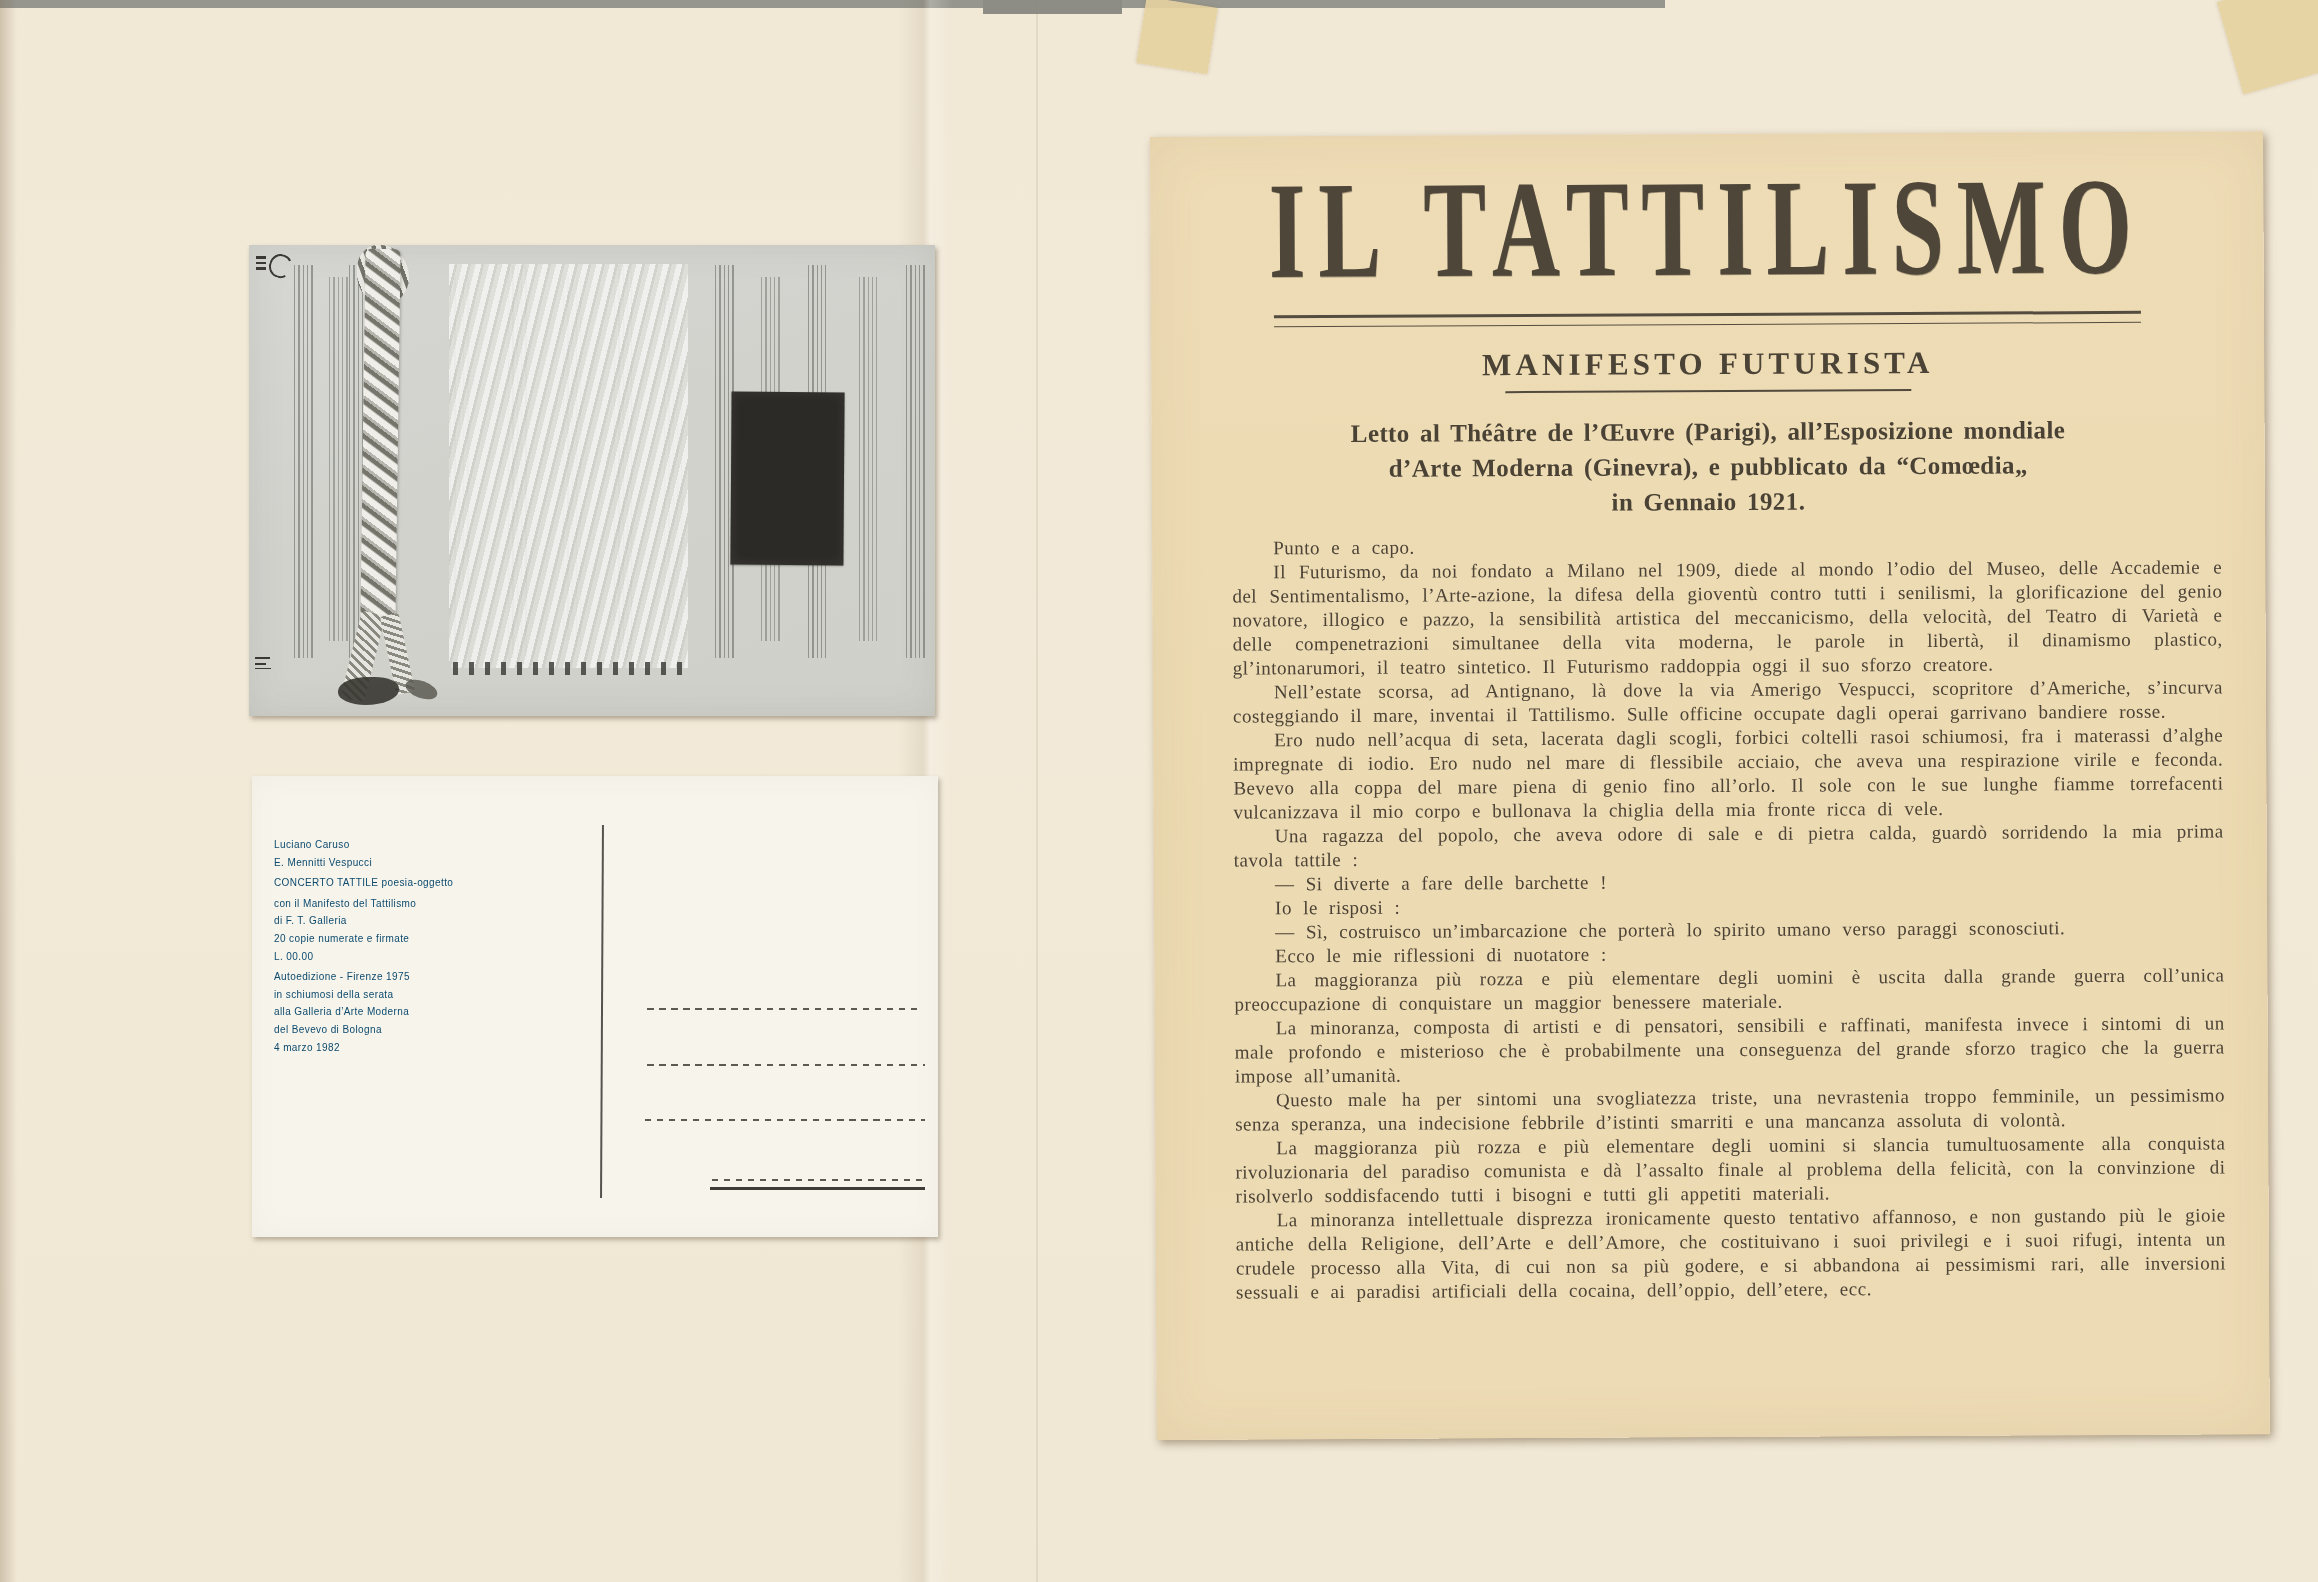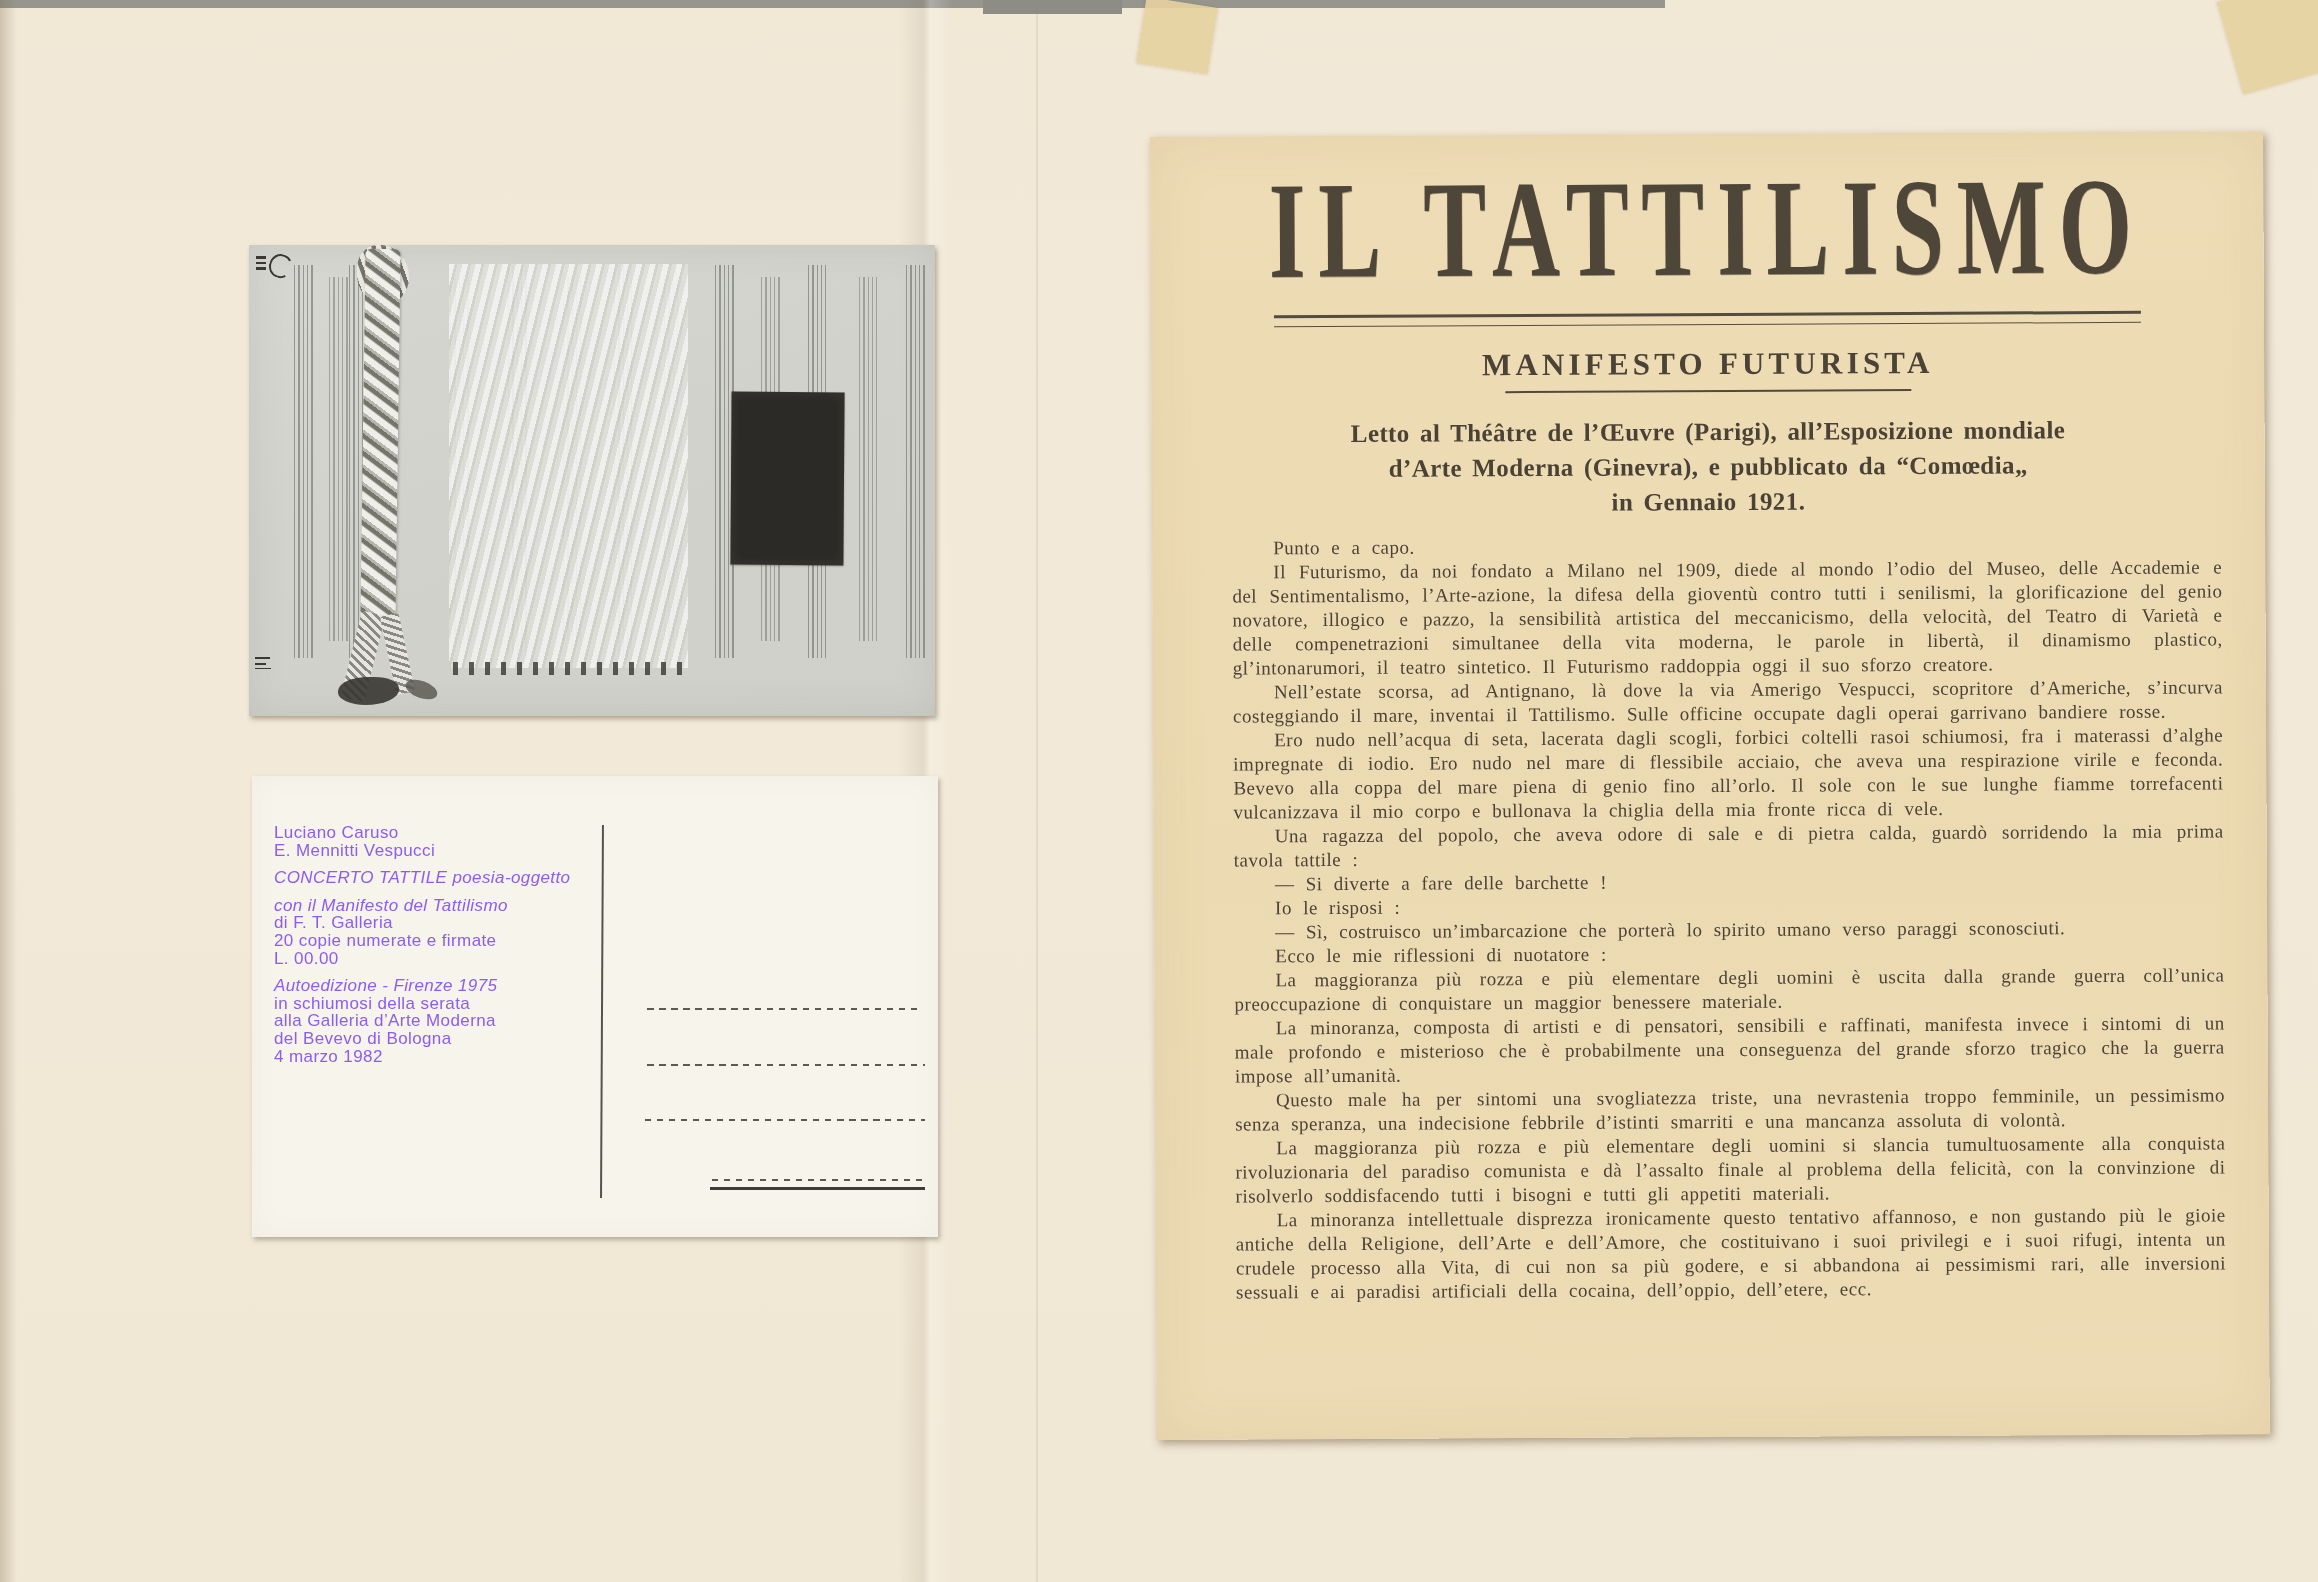--- a/index.html
+++ b/index.html
@@ -44,24 +44,24 @@
   .stamp .bar{position:absolute;left:0;top:1.9px;width:9.3px;height:16.7px;
         background:repeating-linear-gradient(to bottom,#3a3933 0 2.8px,rgba(0,0,0,0) 2.8px 5.6px);}
   .stamp .hook{position:absolute;left:13px;top:0;width:18.6px;height:20.4px;border:2.8px solid #3a3933;border-right-color:rgba(0,0,0,0);border-radius:50%;transform:rotate(18deg);}
   .plate{position:absolute;left:5.6px;top:412px;width:18.6px;height:15px;}
   .plate i{position:absolute;left:0;width:15px;height:2.3px;background:#3a3933;display:block;}
   .plate i.l1{top:0;} .plate i.l2{top:5.6px;width:11px;} .plate i.l3{top:11px;width:16.7px;height:1.4px;}
 
   
   .postcard{position:absolute;left:252px;top:776px;width:686px;height:461px;background:#f7f4ec;
         box-shadow:1.9px 2.8px 4.6px rgba(100,85,60,.40), inset 0 0 28px rgba(120,110,90,.05);}
-  .colophon{position:absolute;left:22px;top:48px;width:315px;color:#8b5cf6;
-        font-family:"Liberation Sans",sans-serif;font-size:17px;line-height:17.6px;letter-spacing:0.4px;}
+  .colophon{position:absolute;left:22px;top:60px;width:315px;color:#0c4a6e;
+        font-family:"Liberation Sans",sans-serif;font-size:10px;line-height:17.6px;letter-spacing:0.4px;}
   .colophon div{white-space:nowrap;}
-  .colophon .g{margin-top:10px;font-style:italic;}
+  .colophon .g{margin-top:3px;}
   .pc-divider{position:absolute;left:349px;top:49px;width:1.9px;height:373px;background:#55534d;transform:rotate(.3deg);}
   .dashline{position:absolute;height:1.9px;background:repeating-linear-gradient(to right,#5d5a52 0 6.5px,rgba(0,0,0,0) 6.5px 12px);}
   .d1{left:395px;top:232px;width:276px;}
   .d2{left:395px;top:288px;width:278px;}
   .d3{left:393px;top:343px;width:280px;}
   .d4{left:460px;top:403px;width:211px;}
   .solidline{position:absolute;left:458px;top:411px;width:215px;height:2.8px;background:#3e3c37;}
 
   
   .sheet{position:absolute;left:1150px;top:137px;width:1113px;height:1303px;

